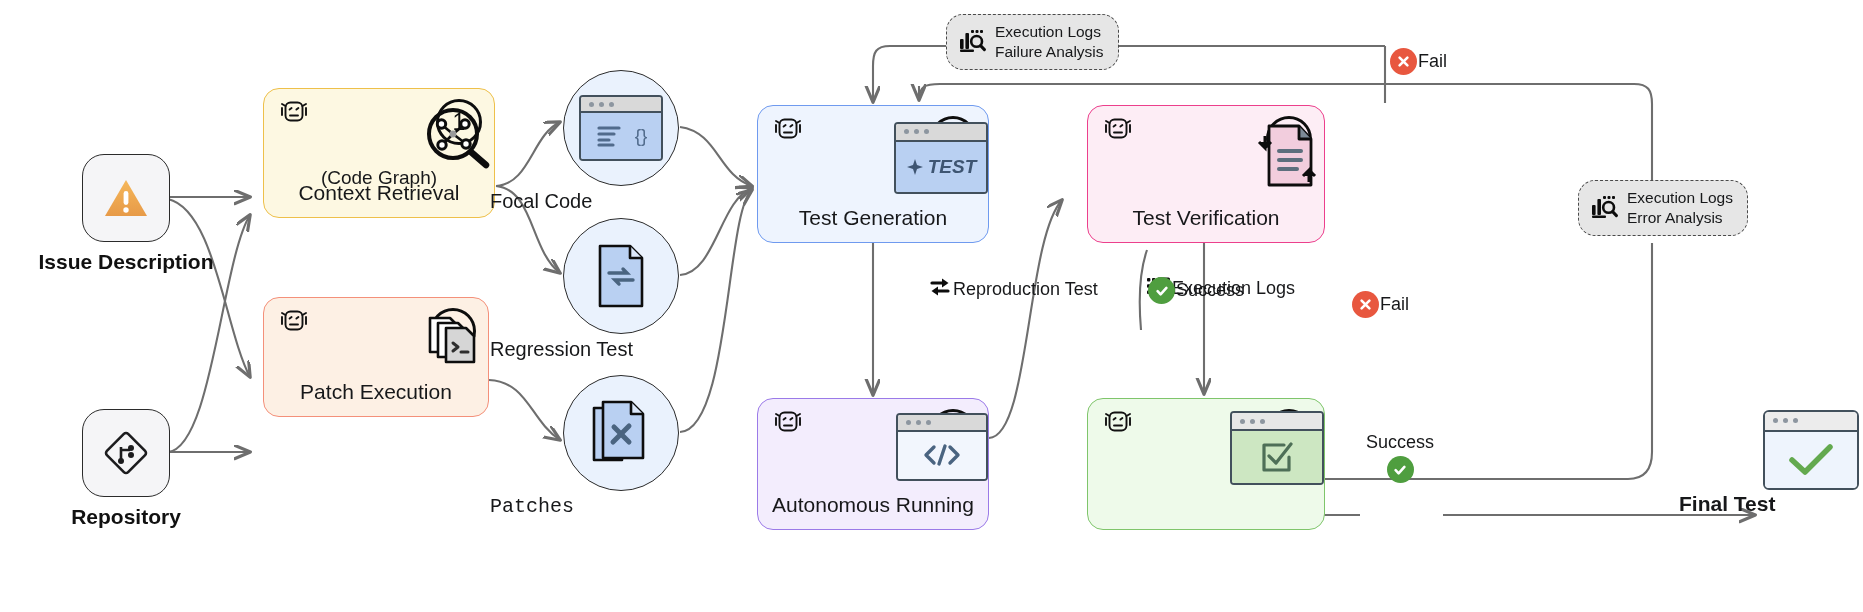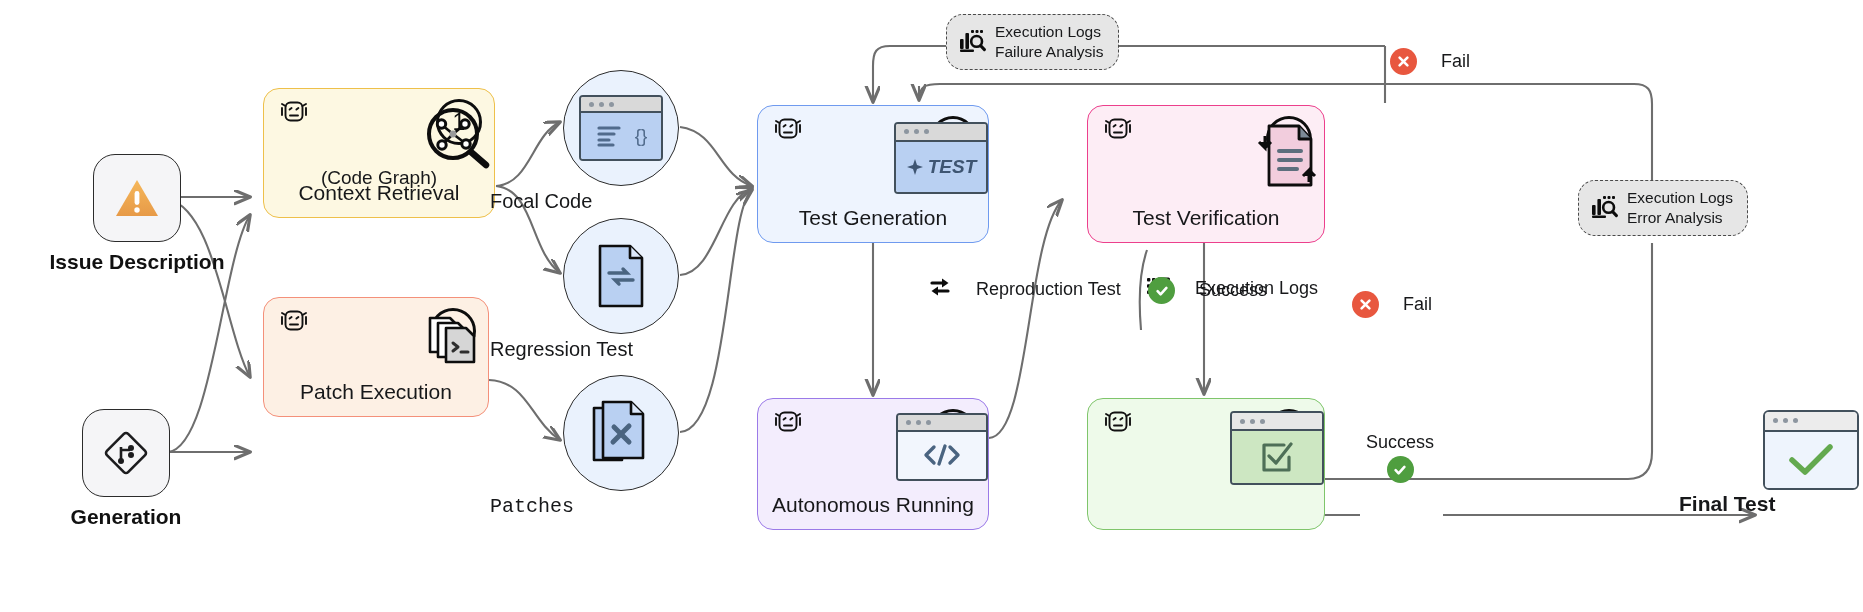--- a/index.html
+++ b/index.html
@@ -36,21 +36,21 @@
         display:flex;align-items:center;justify-content:center;}
   .circ-cap{position:absolute;width:260px;left:50%;transform:translateX(-50%);
             font-size:20px;color:#17181a;}
 
   
   .callout{border:1.7px dashed #4a4a4a;border-radius:17px;background:#e6e6e6;
            display:flex;align-items:center;gap:9px;padding:7px 14px 7px 11px;}
   .callout .ctxt{font-size:15.5px;line-height:1.3;color:#17181a;white-space:nowrap;}
 
   
-  .elabel{position:absolute;display:flex;align-items:center;gap:24px;font-size:18px;color:#17181a;white-space:nowrap;}
+  .elabel{position:absolute;display:flex;align-items:center;gap:1px;font-size:18px;color:#17181a;white-space:nowrap;}
   .elabel.stack{flex-direction:column;gap:3px;}
 
   .badge{width:27px;height:27px;border-radius:50%;display:flex;align-items:center;justify-content:center;flex:0 0 auto;}
   .badge.fail{background:#e8573f;}
   .badge.ok{background:#4f9e3f;}
 
   
   .win{border:2.4px solid #42505c;border-radius:4px;overflow:hidden;background:#fff;}
   .win .bar{height:26%;min-height:11px;background:#d9d9d9;border-bottom:2.4px solid #42505c;
             display:flex;align-items:center;gap:5px;padding-left:8px;box-sizing:border-box;}
@@ -114,21 +114,21 @@
 
       <path d="M1324,479 L1628,479 C1644,479 1652,470 1652,452"></path>
       <path d="M1652,452 L1652,243"></path>
 
       <path d="M1652,180 L1652,104"></path>
 
       <path d="M1324,515 L1360,515 M1443,515 L1755,515" marker-end="url(#ah)"></path>
     </g>
   </svg>
 
-  <div class="node" style="left:82px;top:154px;margin-left:11px;">
+  <div class="node" style="left:82px;top:154px;">
     <div class="tile">
       <svg width="48" height="44" viewBox="0 0 48 44">
         <defs>
             <linearGradient id="wg" x1="0" y1="0" x2="0" y2="1">
           <stop offset="0" stop-color="#f5b75a"></stop>
               <stop offset="1" stop-color="#e79a48"></stop>
             </linearGradient>
           </defs>
         <path d="M24 4 L45 40 H3 Z" fill="url(#wg)" stroke="none" rx="4"></path>
         <rect x="21.6" y="15" width="4.8" height="14" rx="2.4" fill="#fff"></rect>
@@ -145,21 +145,21 @@
           <rect x="10" y="10" width="30" height="30" rx="3" transform="rotate(45 25 25)"></rect>
           <path d="M20 31 L20 19 M20 22 L29 22"></path>
         </g>
         <g fill="#1c1c1e">
             <circle cx="20" cy="33" r="3"></circle>
             <circle cx="30" cy="20" r="3"></circle>
             <circle cx="30" cy="27" r="3"></circle>
           </g>
       </svg>
     </div>
-    <div class="tile-cap" style="top:96px;">Generation</div>
+    <div class="tile-cap" style="top:96px;">Repository</div>
   </div>
 
   <div class="node step s1" style="left:263px;top:88px;width:232px;height:130px;">
     <span class="robot">
       <svg width="32" height="26" viewBox="0 0 32 26">
           <g fill="none" stroke="#111" stroke-width="1.9" stroke-linecap="round">
         <rect x="7.5" y="3.5" width="17" height="18" rx="5"></rect>
             <path d="M4 9 v7 M28 9 v7 M7.5 7 L4 5 M24.5 7 L28 5"></path>
         <path d="M11.6 10.6 L13.6 9 M18.4 10.6 L20.4 9 M12 16.5 h8"></path>
           </g>

